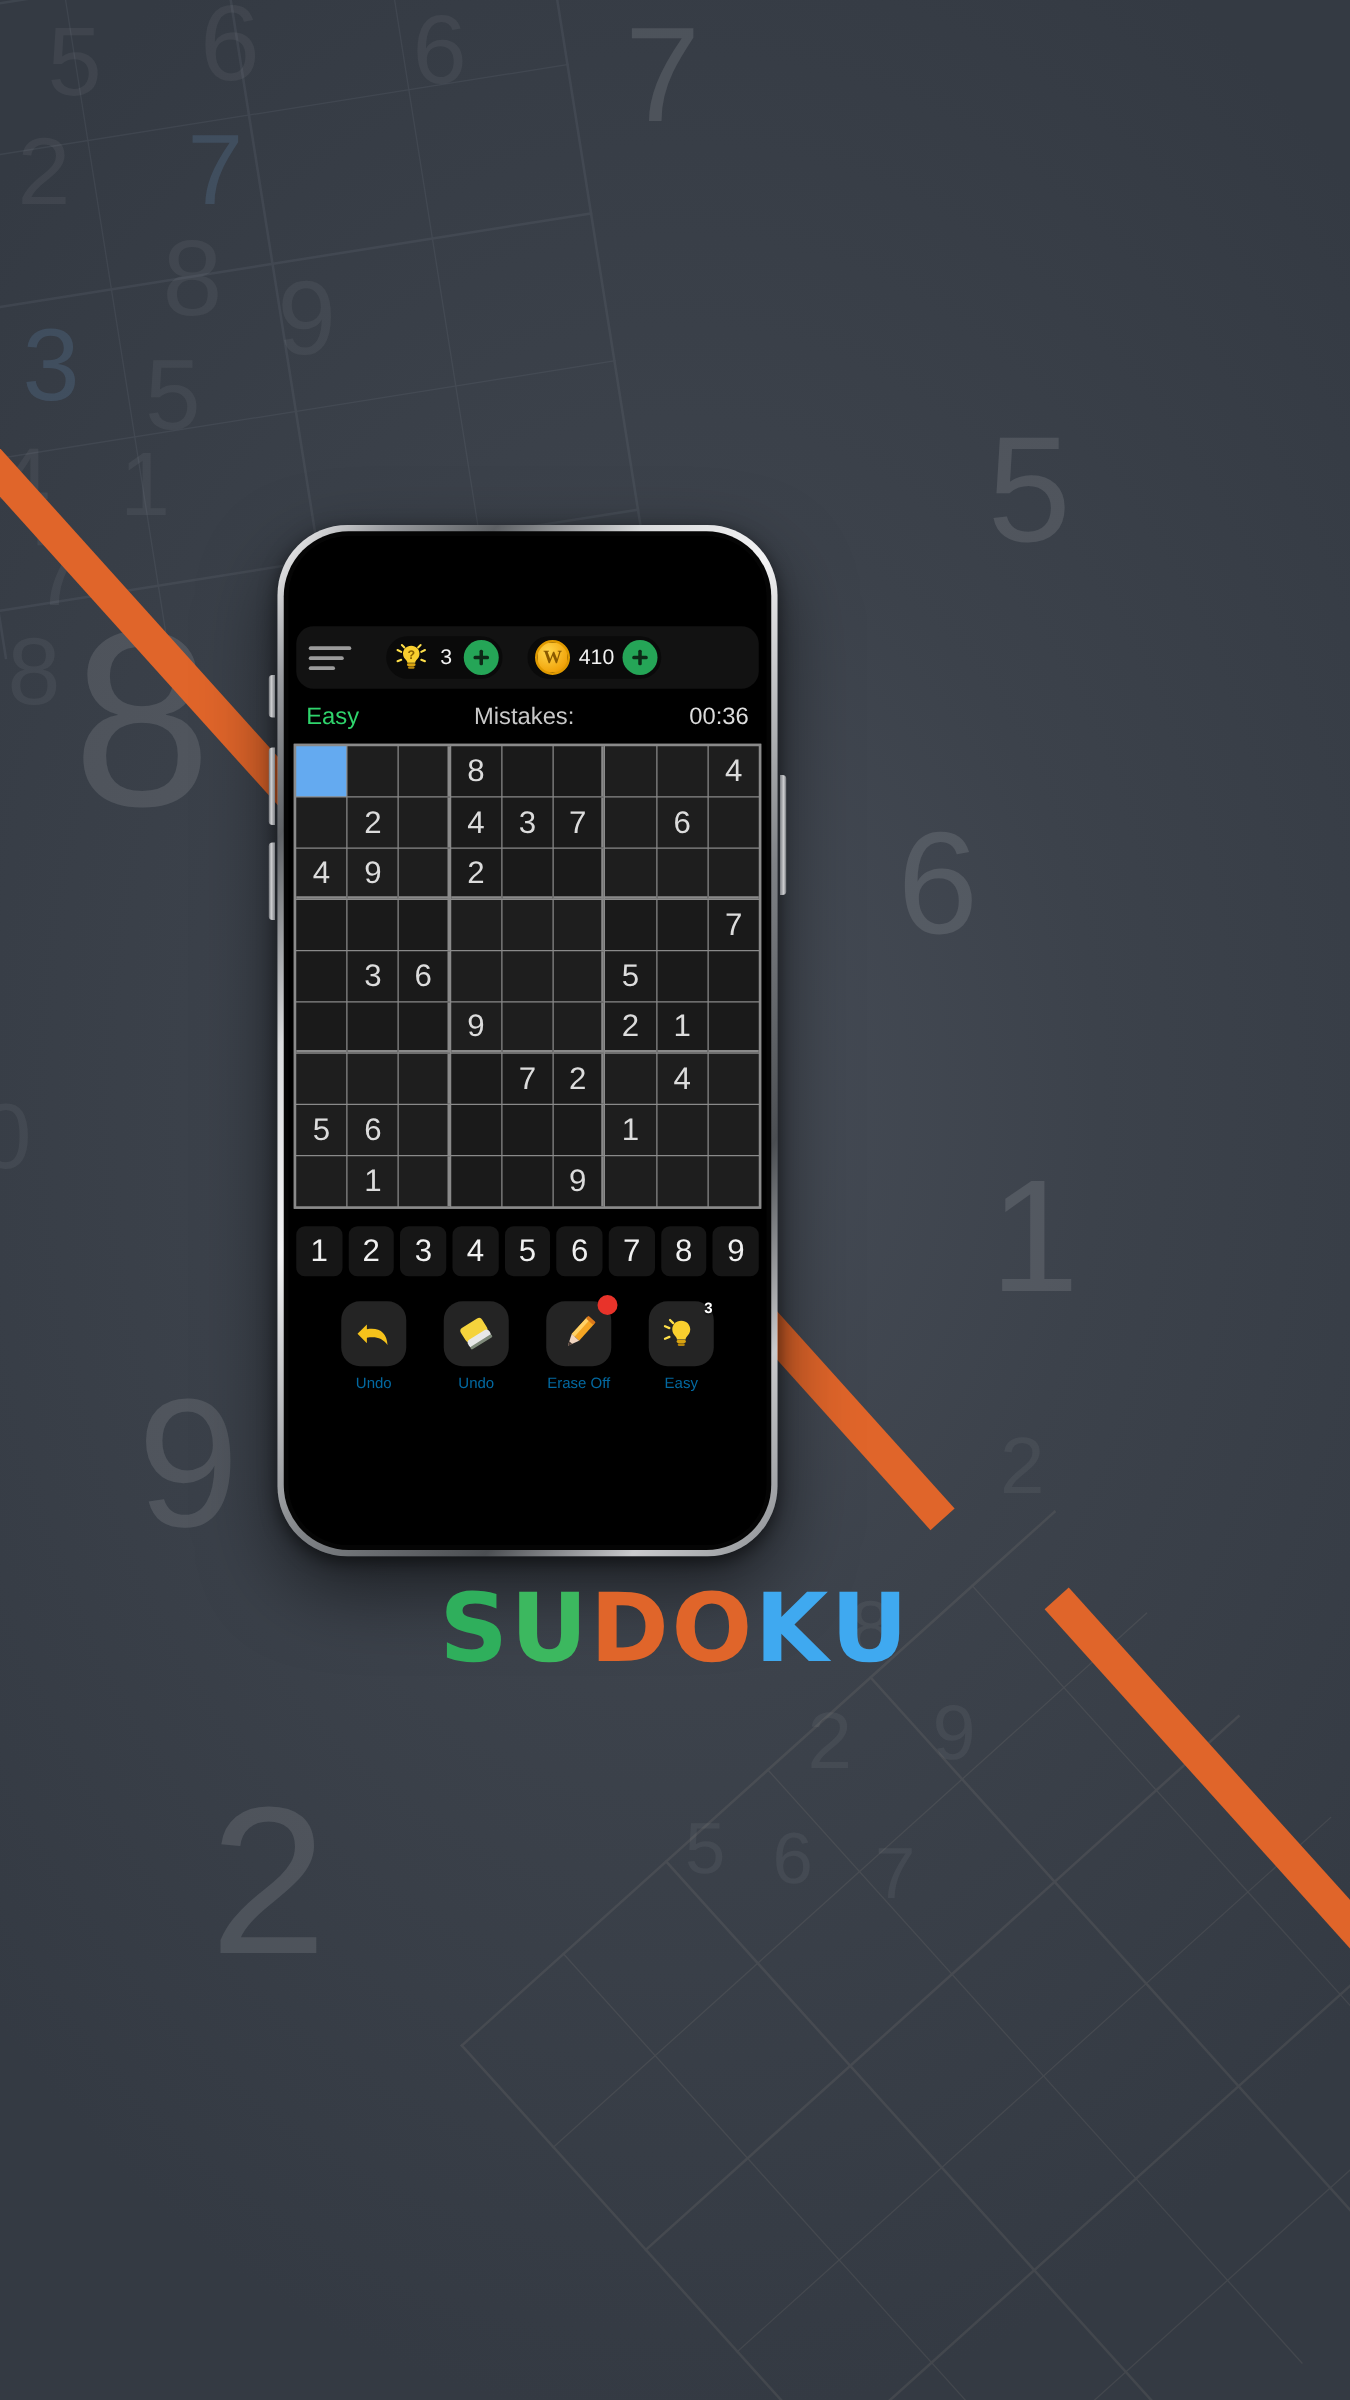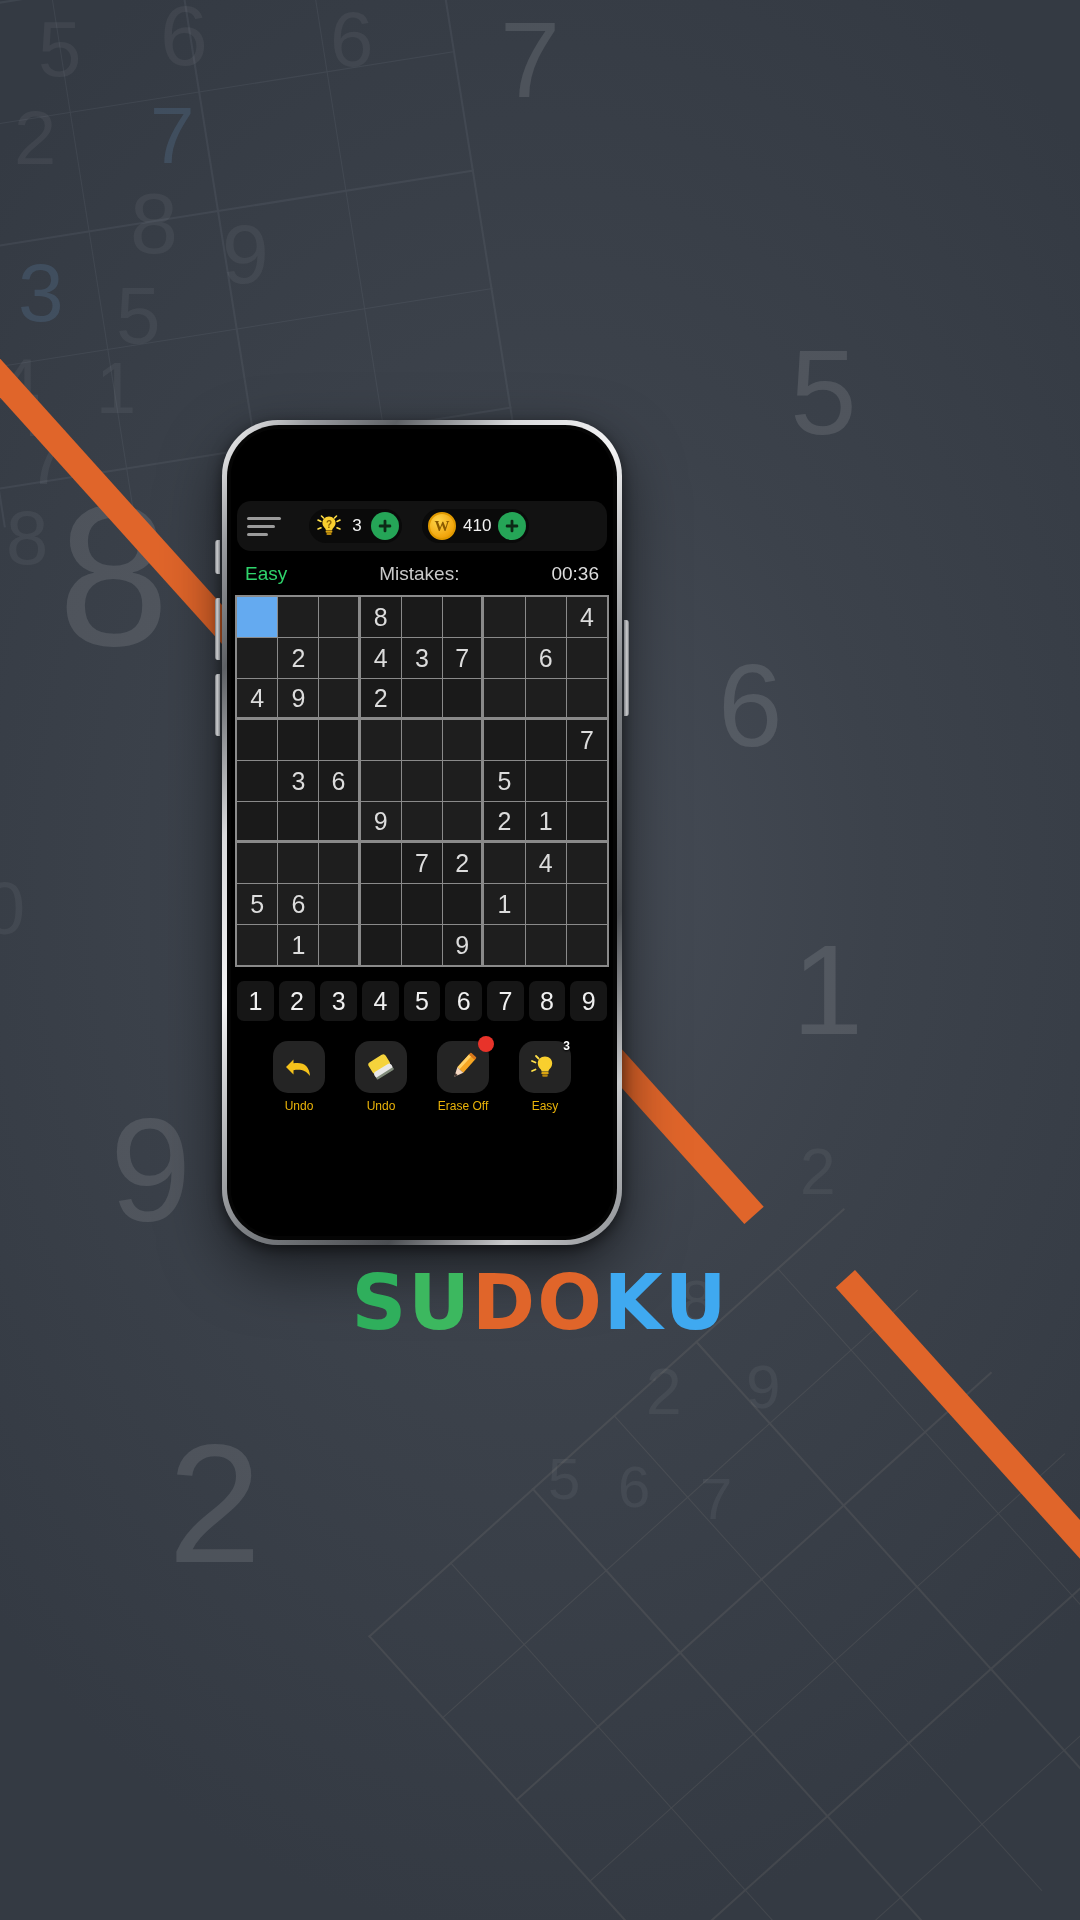--- a/index.html
+++ b/index.html
@@ -213,21 +213,21 @@
     padding:14px 0 0 0;
   }
   .action { width:58px; text-align:center; cursor:pointer; }
   .action .ic {
     width:52px; height:52px; margin:0 auto;
     background:#242424; border-radius:15px;
     display:flex; align-items:center; justify-content:center;
     position:relative;
   }
   .action .lbl {
-    margin-top:6px; color:#eab308; font-size:12px; white-space:nowrap;
+    margin-top:6px; color:#0369a1; font-size:12px; white-space:nowrap;
   }
   .dot-badge {
     position:absolute; top:-5px; right:-5px;
     width:16px; height:16px; border-radius:50%;
     background:#e8332a;
   }
   .num-badge {
     position:absolute; top:-2px; right:1px;
     color:#fff; font-size:12px; font-weight:bold;
     text-shadow:0 1px 2px #000;

